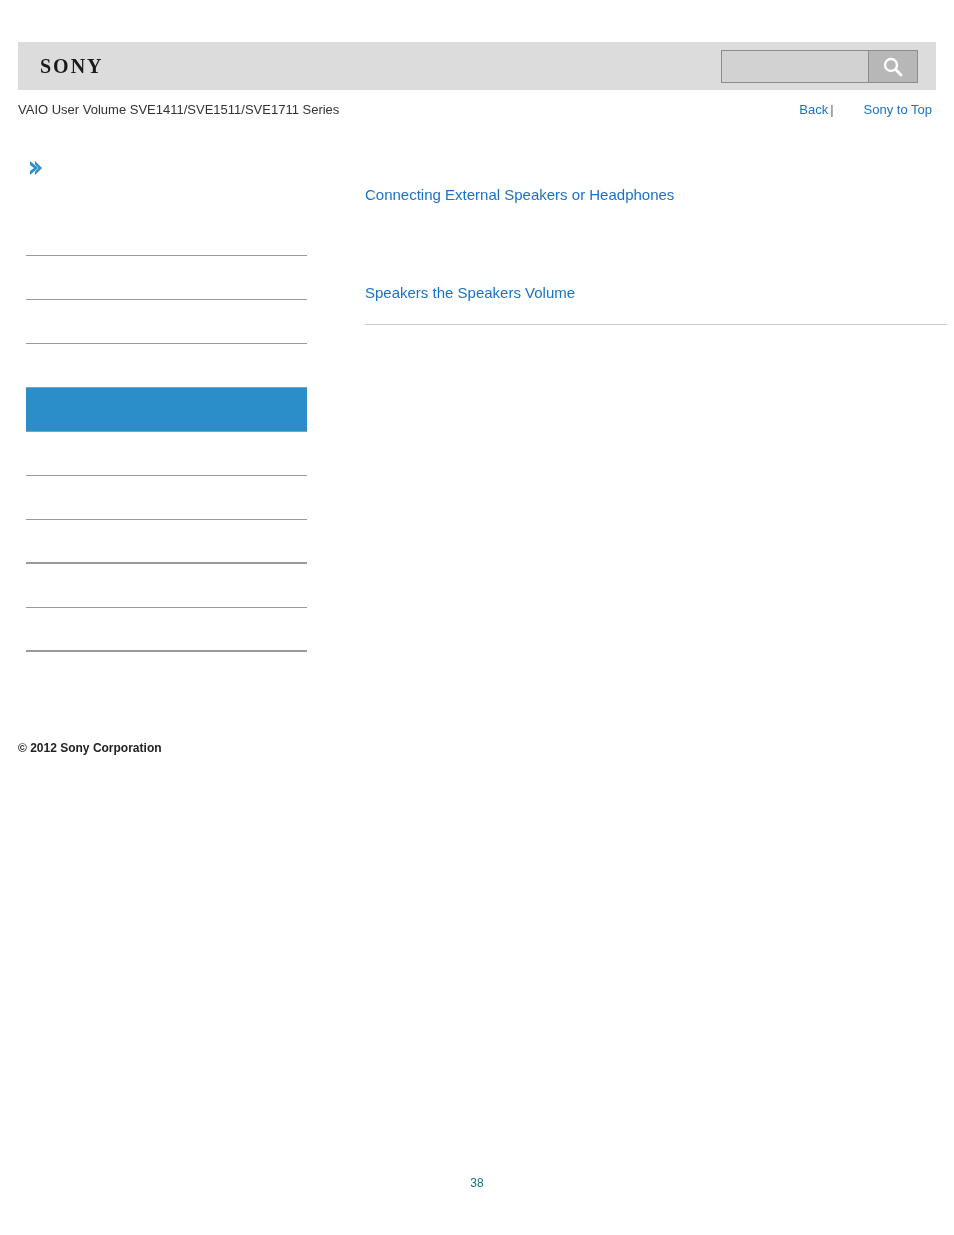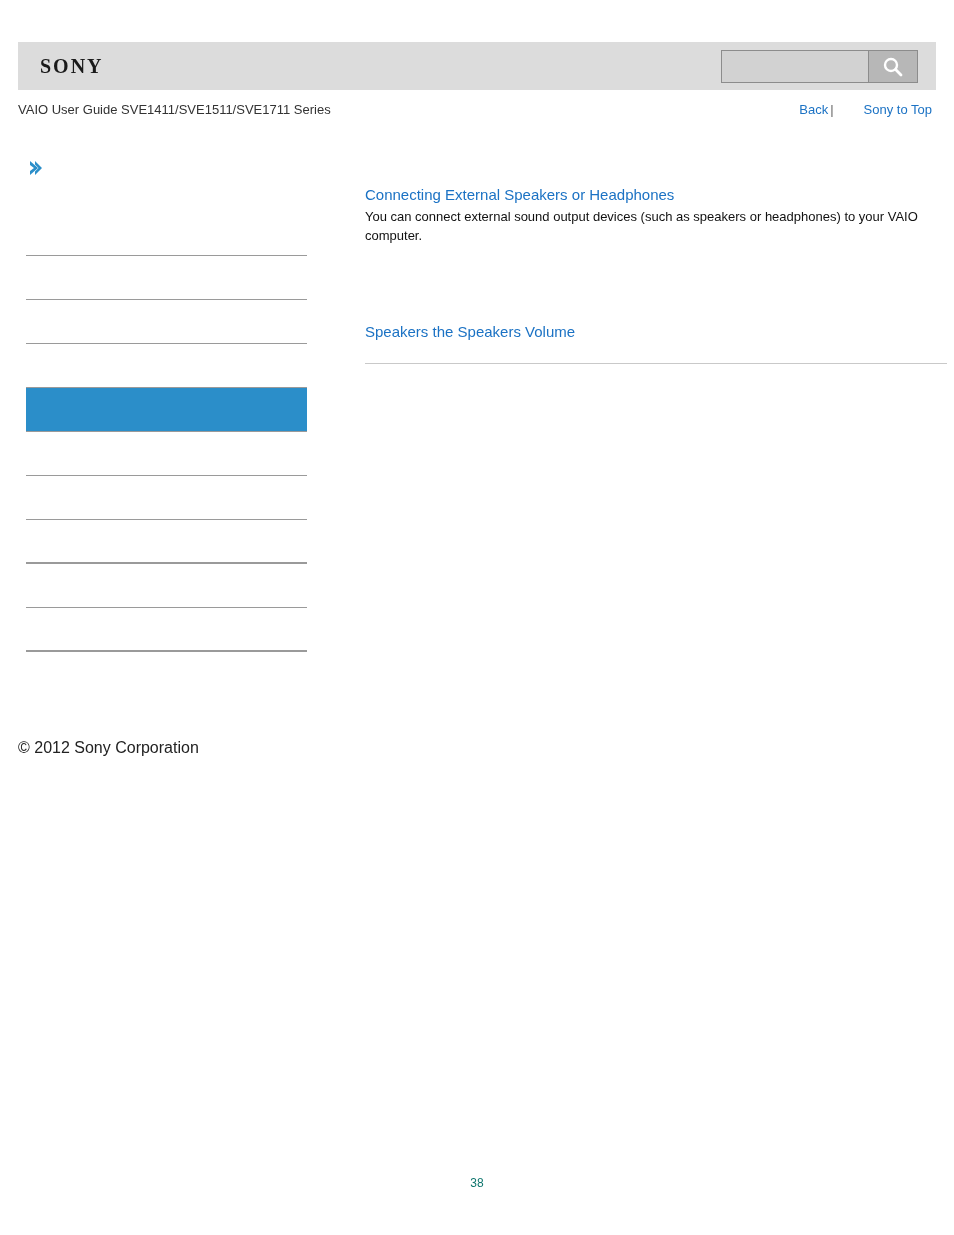--- a/index.html
+++ b/index.html
@@ -148,24 +148,25 @@
   .menu-item.selected {
     background: #2b8ec9;
     color: #ffffff;
     border-bottom: 1px solid #9a9a9a;
   }
 
   .copyright {
     position: absolute;
     left: 18px;
     top: 740px;
-    font-size: 16px;
+    font-size: 12px;
     color: #222222;
     line-height: 16px;
     white-space: nowrap;
+    font-weight: bold;
   }
 
   
   .content {
     position: absolute;
     left: 345px;
     top: 184px;
     width: 582px;
     margin-left: 20px;
   }
@@ -215,21 +216,21 @@
         <svg width="24" height="24" viewBox="0 0 24 24" aria-hidden="true">
           <circle cx="10" cy="10" r="6" fill="none" stroke="#ffffff" stroke-width="2.4"></circle>
           <line x1="14.6" y1="14.6" x2="20" y2="20" stroke="#ffffff" stroke-width="2.8" stroke-linecap="round"></line>
         </svg>
       </span>
     </button>
   </div>
 </div>
 
 <div class="subhead">
-  <div class="guide-title">VAIO User Guide SVE1411/SVE1511/SVE1711 Series</div>
+  <div class="guide-title">VAIO User Volume SVE1411/SVE1511/SVE1711 Series</div>
   <div class="nav-links">
     <a href="#">Back</a><span class="nav-sep">|</span><a href="#">Sony to Top</a>
   </div>
 </div>
 
 <div class="sidebar">
 
   <div class="sidebar-arrow">
     <svg width="20" height="20" viewBox="0 0 20 20" aria-hidden="true">
       <path d="M4 3 L12 10 L4 17 L4 13 L8 10 L4 7 Z" fill="#2b8ec9"></path>
@@ -251,21 +252,20 @@
     <li class="menu-item thick"></li>
   </ul>
 </div>
 
 <div class="copyright">© 2012 Sony Corporation</div>
 
 <div class="content">
 
   <div class="topic">
     <a href="#" class="topic-link">Connecting External Speakers or Headphones</a>
-    <p class="topic-desc">You can connect external sound output devices (such as speakers or headphones) to your VAIO computer.</p>
   </div>
 
   <div class="topic-spacer"></div>
 
   <div class="topic">
     <a href="#" class="topic-link">Speakers the Speakers Volume</a>
     <hr class="topic-rule">
   </div>
 
 </div>

